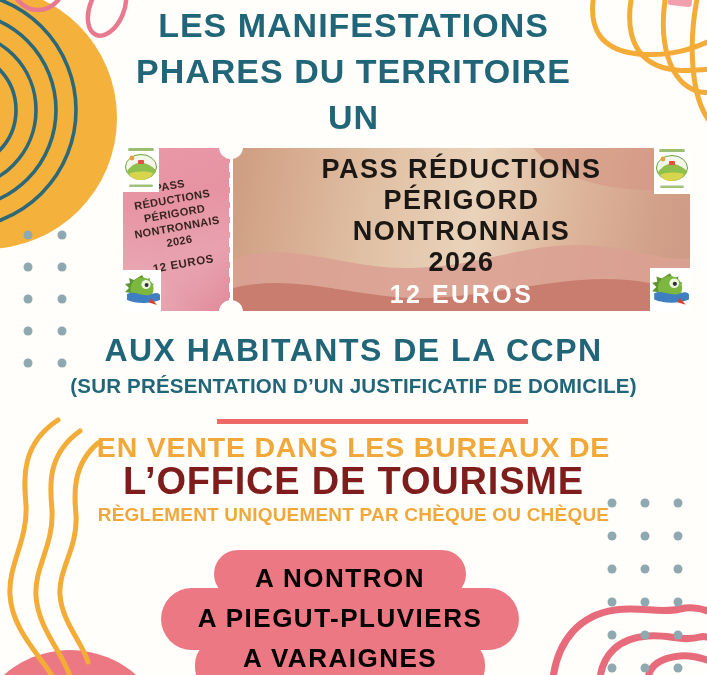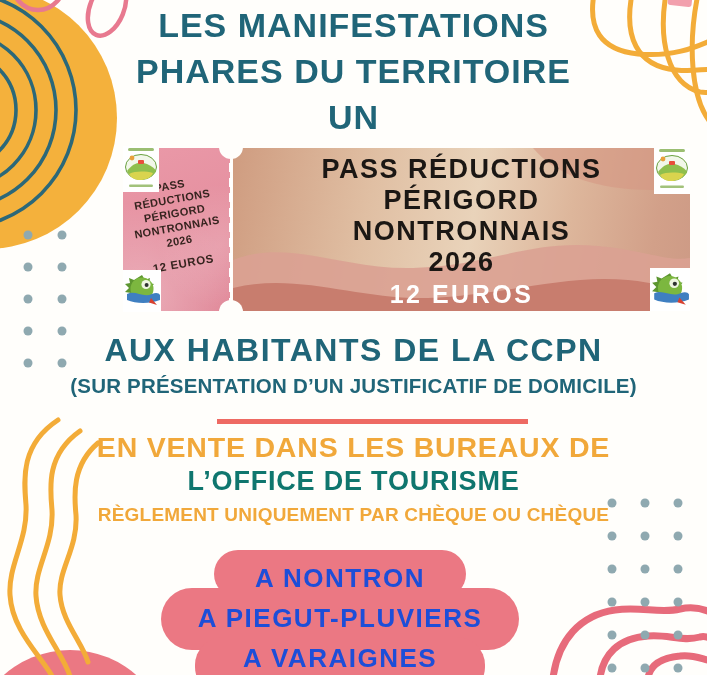--- a/index.html
+++ b/index.html
@@ -59,31 +59,31 @@
   .cl-main-top{right:0;top:-2px;}
   .cl-main-bottom{right:0;bottom:-1px;}
 
   
   .aud-heading{top:328px;font-weight:800;color:#206578;font-size:32px;line-height:44px;letter-spacing:1.5px;}
   .aud-condition{top:372px;font-weight:800;color:#206578;font-size:20.5px;line-height:28px;letter-spacing:.2px;}
   .divider{position:absolute;left:217px;top:419px;width:311px;height:5px;background:#ee6a63;z-index:2;}
 
   
   .sales-line1{top:430px;font-weight:700;color:#f1a83a;font-size:28.5px;line-height:34px;letter-spacing:.8px;}
-  .sales-line2{top:464px;font-weight:800;color:#0f766e;font-size:27px;line-height:34px;letter-spacing:.8px;}
+  .sales-line2{top:464px;font-weight:800;color:#7f1d1d;font-size:38px;line-height:34px;letter-spacing:.8px;}
   .sales-payment{top:502px;font-weight:800;color:#f1a83a;font-size:19px;line-height:26px;letter-spacing:.2px;}
 
   
   .badge{position:absolute;left:161px;top:550px;width:358px;height:150px;z-index:2;}
   .band{position:absolute;background:#eb7883;}
   .band-top{left:53px;top:0;width:252px;height:48px;border-radius:24px;}
   .band-mid{left:0;top:38px;width:358px;height:62px;border-radius:31px;}
   .band-bot{left:34px;top:87px;width:290px;height:58px;border-radius:28px;}
   .badge-line{position:absolute;left:0;right:0;text-align:center;z-index:2;
-    font-weight:800;color:#1d4ed8;font-size:26px;letter-spacing:1.5px;}
+    font-weight:800;color:#000000;font-size:26px;letter-spacing:1.5px;}
   .bl1{top:9px;line-height:38px;}
   .bl2{top:50px;line-height:36px;}
   .bl3{top:90px;line-height:36px;}
 </style>
 </head>
 <body>
 
 <div class="page">
 
   <svg class="deco" width="707" height="675" viewBox="0 0 707 675">

